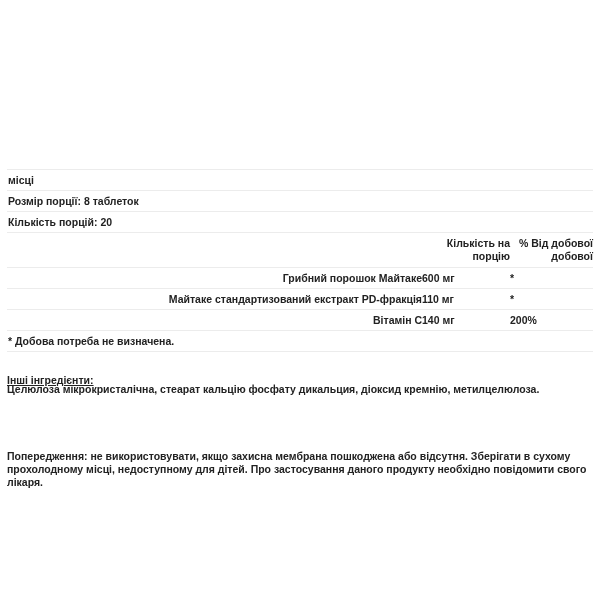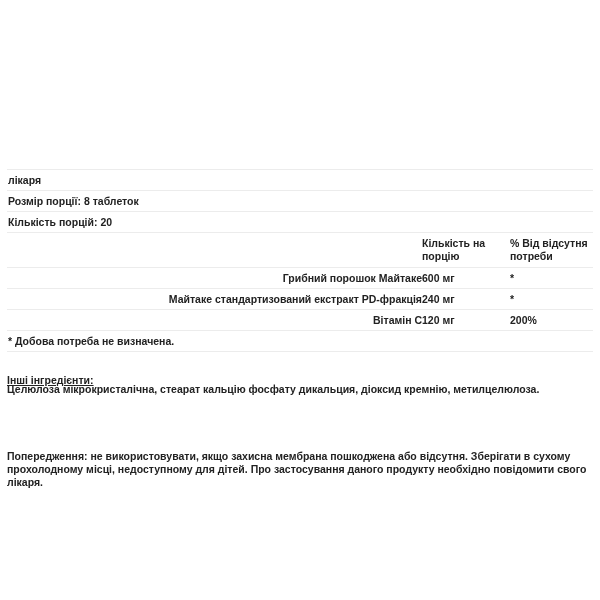--- a/index.html
+++ b/index.html
@@ -28,20 +28,21 @@
       border-bottom: 1px solid #ececec;
       display: flex;
       align-items: center;
       height: 21px;
       box-sizing: border-box;
       padding-left: 1px;
     }
     .row.header {
       height: 35px;
       align-items: center;
+      text-align: right;
     }
     .cell-name {
       width: 414px;
       flex: 0 0 414px;
       white-space: nowrap;
       text-align: right;
     }
     .cell-amount {
       width: 88px;
       flex: 0 0 88px;
@@ -59,46 +60,46 @@
     }
     .other-title { top: 374px; text-decoration: underline; }
     .other-ingredients { top: 383px; white-space: nowrap; }
     .warning { top: 404px; margin-top: 46px; }
   </style>
 </head>
 <body>
 
 <div class="supp-table">
   <div class="row">
-    <span>лікаря</span>
+    <span>місці</span>
   </div>
   <div class="row">
     <span>Розмір порції: 8 таблеток</span>
   </div>
   <div class="row">
     <span>Кількість порцій: 20</span>
   </div>
   <div class="row header">
     <span class="cell-name"></span>
     <span class="cell-amount">Кількість на порцію</span>
-    <span class="cell-dv">% Від відсутня потреби</span>
+    <span class="cell-dv">% Від добової добової</span>
   </div>
   <div class="row">
     <span class="cell-name">Грибний порошок Майтаке</span>
     <span class="cell-amount">600 мг</span>
     <span class="cell-dv">*</span>
   </div>
   <div class="row">
     <span class="cell-name">Майтаке стандартизований екстракт PD-фракція</span>
-    <span class="cell-amount">240 мг</span>
+    <span class="cell-amount">110 мг</span>
     <span class="cell-dv">*</span>
   </div>
   <div class="row">
     <span class="cell-name">Вітамін C</span>
-    <span class="cell-amount">120 мг</span>
+    <span class="cell-amount">140 мг</span>
     <span class="cell-dv">200%</span>
   </div>
   <div class="row">
     <span>* Добова потреба не визначена.</span>
   </div>
 </div>
 
 <div class="other other-title">Інші інгредієнти:</div>
 <div class="other other-ingredients">Целюлоза мікрокристалічна, стеарат кальцію фосфату дикальция, діоксид кремнію, метилцелюлоза.</div>
 <div class="other warning">Попередження: не використовувати, якщо захисна мембрана пошкоджена або відсутня. Зберігати в сухому прохолодному місці, недоступному для дітей. Про застосування даного продукту необхідно повідомити свого лікаря.</div>

